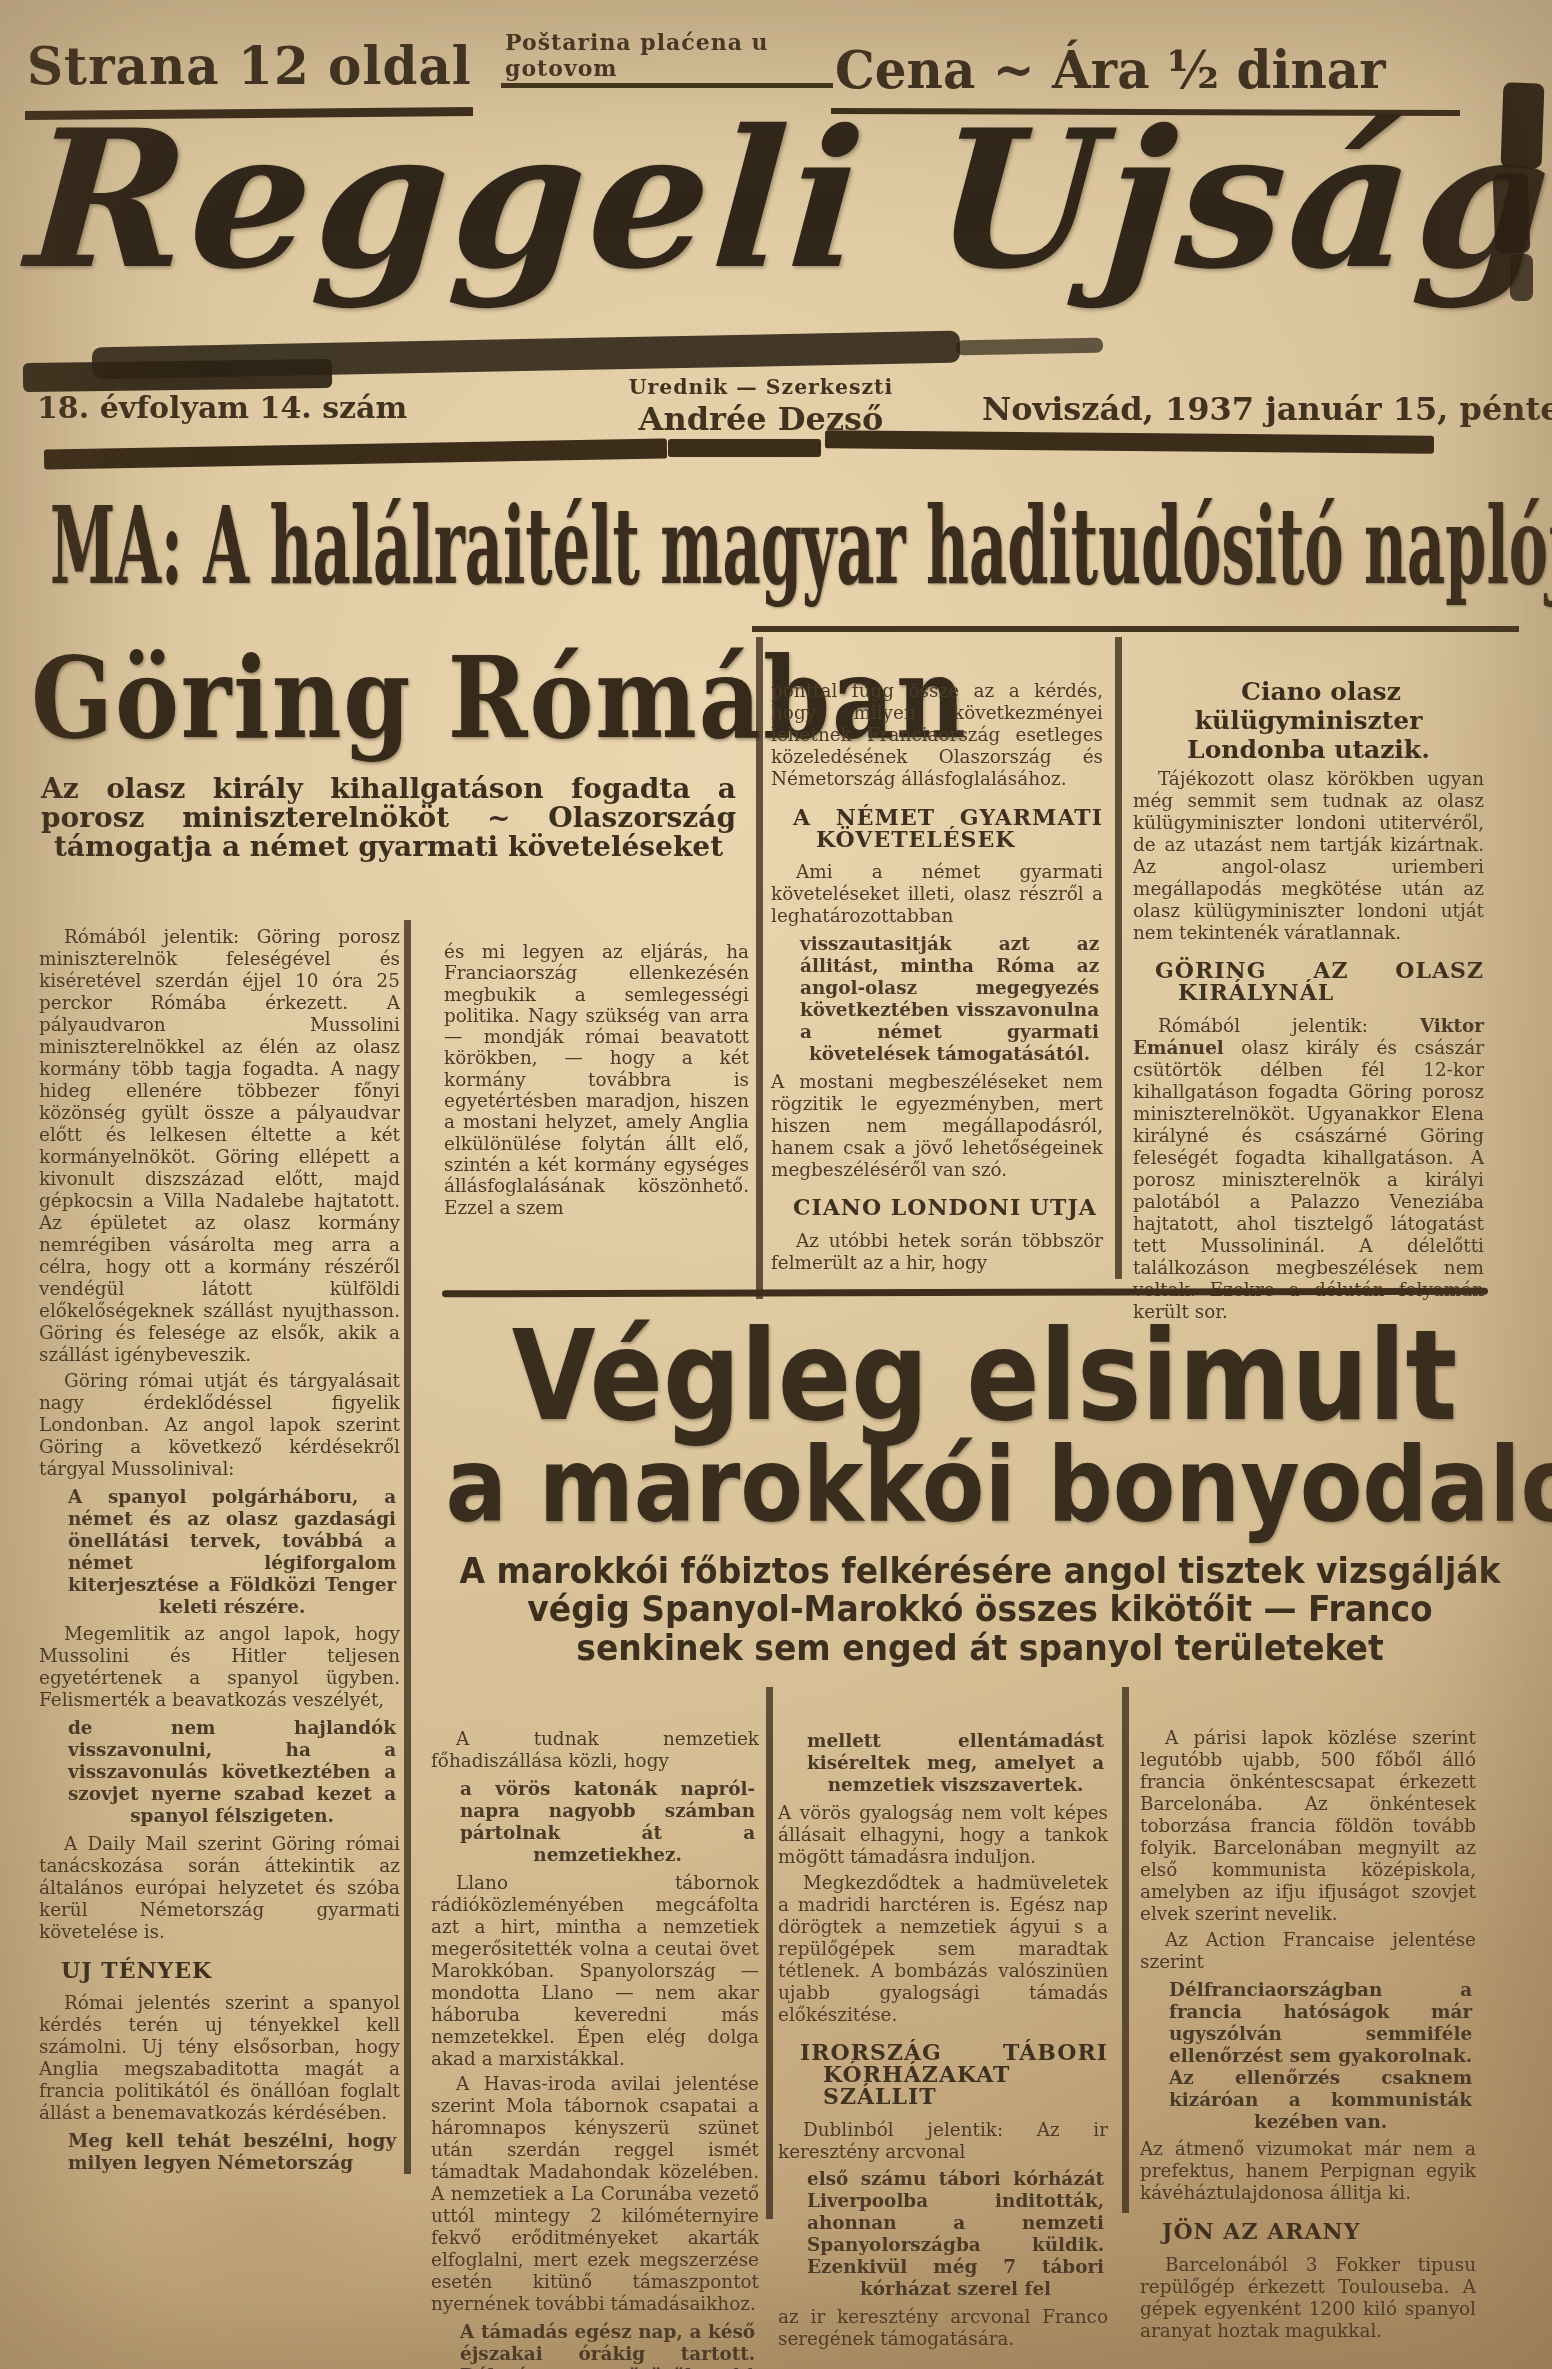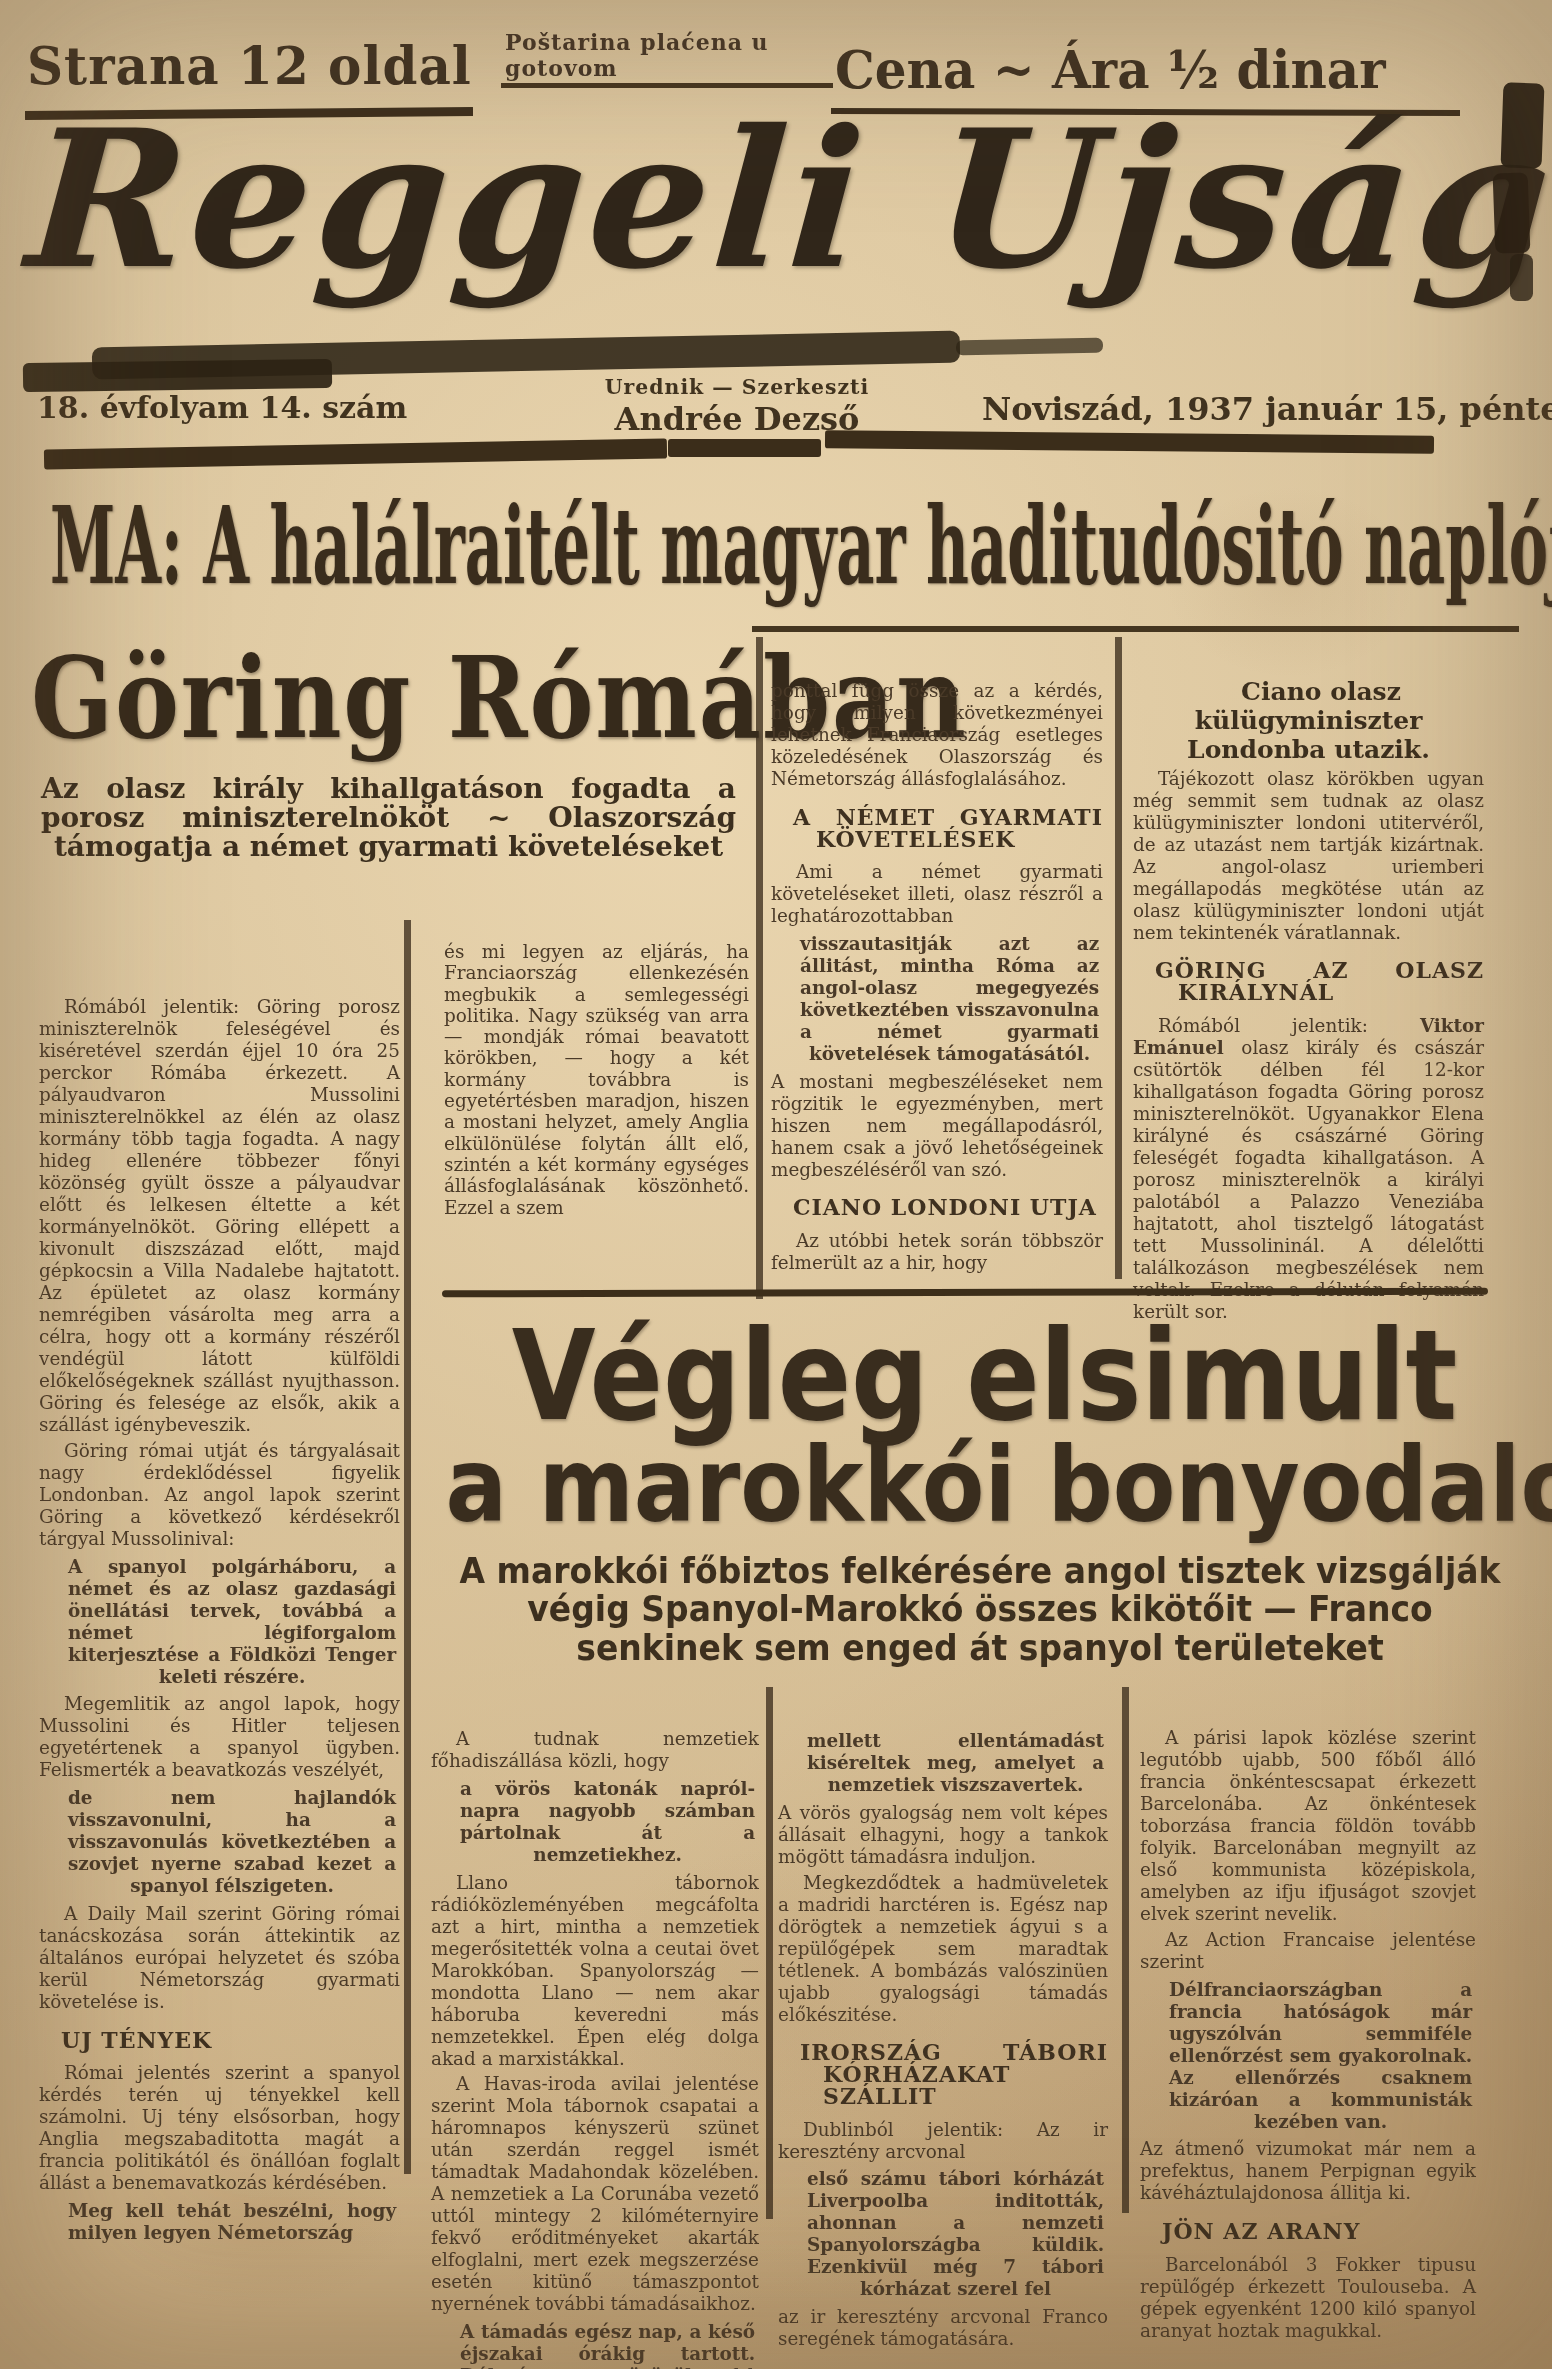--- a/index.html
+++ b/index.html
@@ -28,21 +28,21 @@
     font-size:190px;line-height:248px;font-style:italic;font-weight:bold;text-align:center;
     letter-spacing:3.9px;color:#30261a;transform:skewX(-4deg);white-space:nowrap;
     text-shadow:1.9px 1.9px 3.9px rgba(44,34,20,.35);
   }
   .smear{position:absolute;background:#2c2314;pointer-events:none;}
   .smear1{left:92px;top:339px;width:868px;height:32px;border-radius:9.7px;transform:rotate(-1.1deg);opacity:.88;}
   .smear2{left:23px;top:361px;width:309px;height:29px;border-radius:5.8px;transform:rotate(-.8deg);opacity:.92;}
   .smear3{left:956px;top:339px;width:147px;height:14.6px;border-radius:6.8px;transform:rotate(-1deg);opacity:.7;}
 
   .issue{position:absolute;left:37px;top:390px;font-size:30px;font-weight:bold;color:#41331f;white-space:nowrap;}
-  .editor-block{position:absolute;left:543px;top:375px;width:388px;text-align:center;color:#41331f;}
+  .editor-block{position:absolute;left:567px;top:375px;width:388px;text-align:center;color:#41331f;}
   .editor-label{font-size:20.4px;font-weight:bold;letter-spacing:1px;}
   .editor-name{font-size:32px;font-weight:bold;margin-top:1px;}
   .edition-date{position:absolute;left:982px;top:390px;font-size:32px;font-weight:bold;color:#41331f;white-space:nowrap;}
 
   .rulebar{position:absolute;background:#3b2d1a;}
   .rb1{left:44px;top:444px;width:623px;height:20.4px;transform:rotate(-1deg);border-radius:2.9px;}
   .rb2{left:668px;top:439px;width:153px;height:18.4px;border-radius:2.9px;}
   .rb3{left:825px;top:433px;width:609px;height:18.4px;transform:rotate(.5deg);border-radius:2.9px;}
 
   .banner{
@@ -73,21 +73,21 @@
   .goring-headline{
     position:absolute;left:31px;top:633px;font-size:96px;font-weight:bold;letter-spacing:1.9px;
     white-space:nowrap;color:#362a1b;transform:scaleY(1.16);transform-origin:top left;
     text-shadow:1px 1px 2.9px rgba(48,36,20,.4);
   }
   .goring-subhead{
     position:absolute;left:41px;top:774px;width:695px;
     font-size:28px;line-height:29px;font-weight:bold;text-align:justify;text-align-last:center;
     color:#3c2f1e;
   }
-  .gcol1{position:absolute;left:39px;top:956px;width:361px;}
+  .gcol1{position:absolute;left:39px;top:886px;width:361px;}
   .gcol2{position:absolute;left:444px;top:901px;width:305px;line-height:21.3px;}
   .gcol3{position:absolute;left:771px;top:640px;width:332px;}
   .gcol4{position:absolute;left:1133px;top:637px;width:351px;}
   .c4-header{font-weight:bold;font-size:25px;line-height:29px;text-align:center;text-indent:0;margin-bottom:9.7px;color:#3c2f1e;}
 
   .hrule-mid{position:absolute;left:442px;top:1289px;width:1046px;height:6.8px;background:#3c2e1a;border-radius:3.9px;transform:rotate(-.15deg);}
 
   
   .mk-line{position:absolute;left:417px;width:1135px;text-align:center;white-space:nowrap;
     font-family:"DejaVu Sans","Liberation Sans",sans-serif;font-weight:bold;color:#392d1e;

